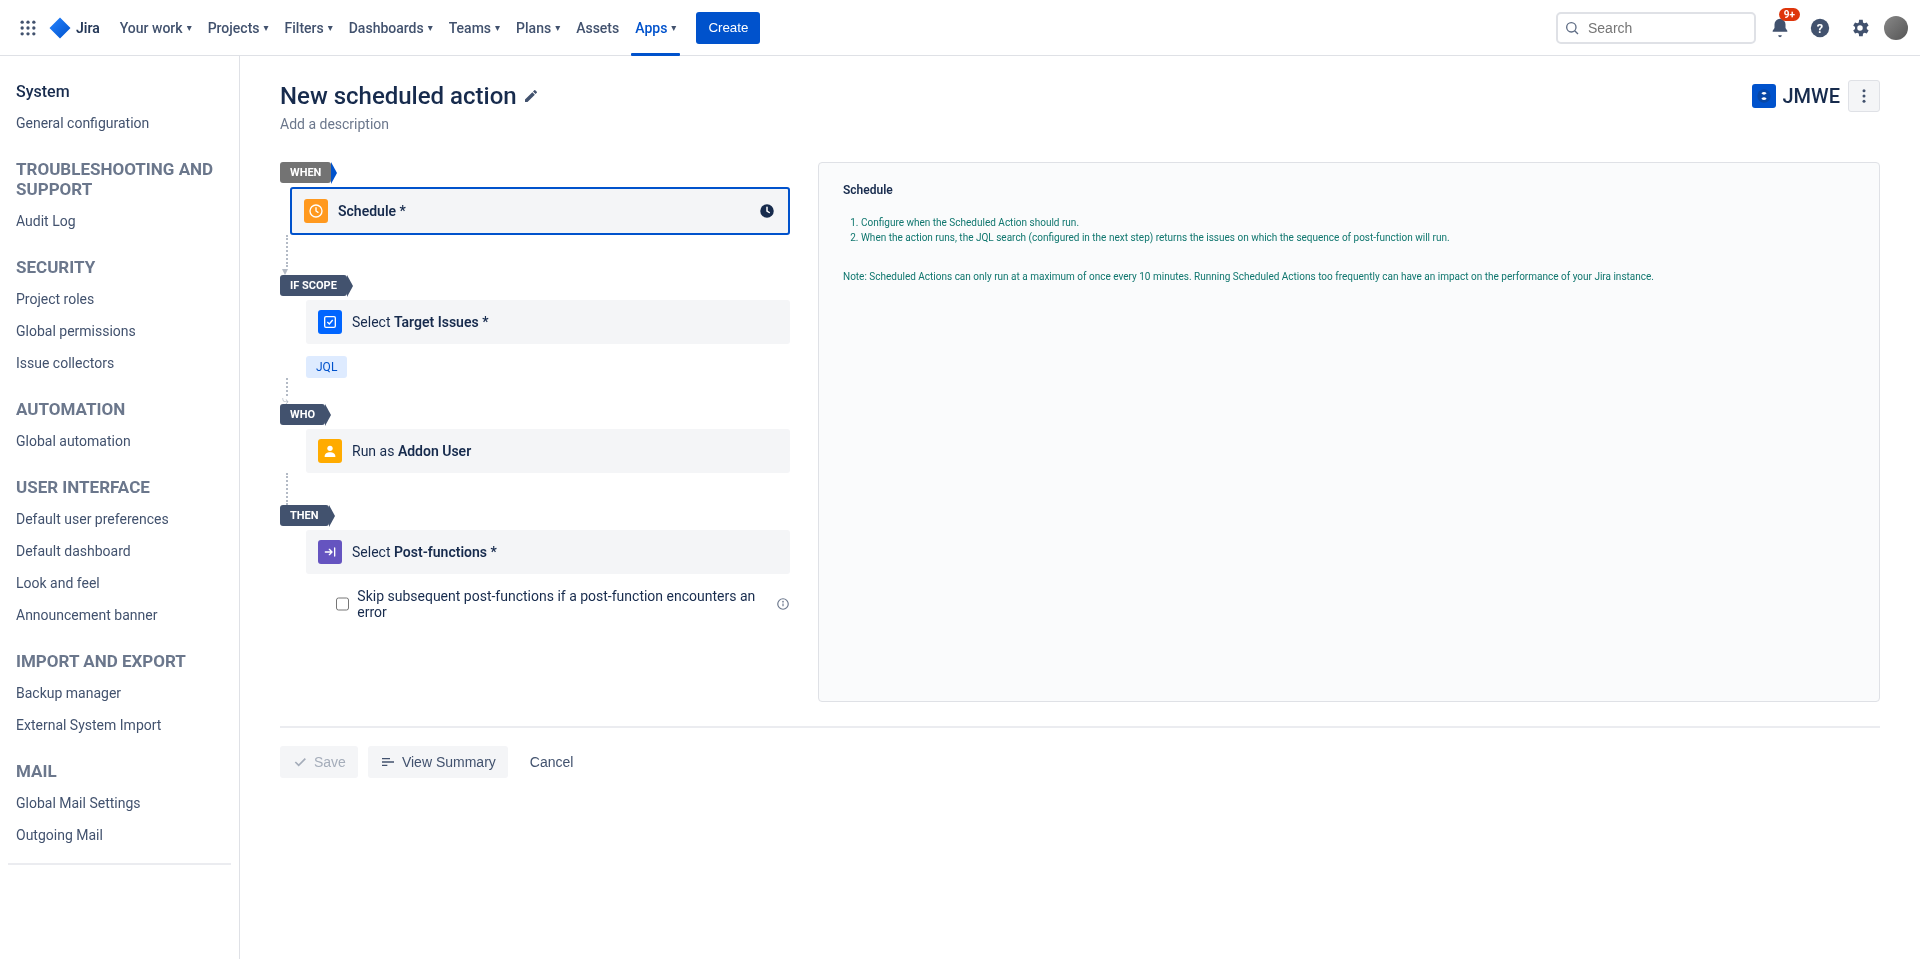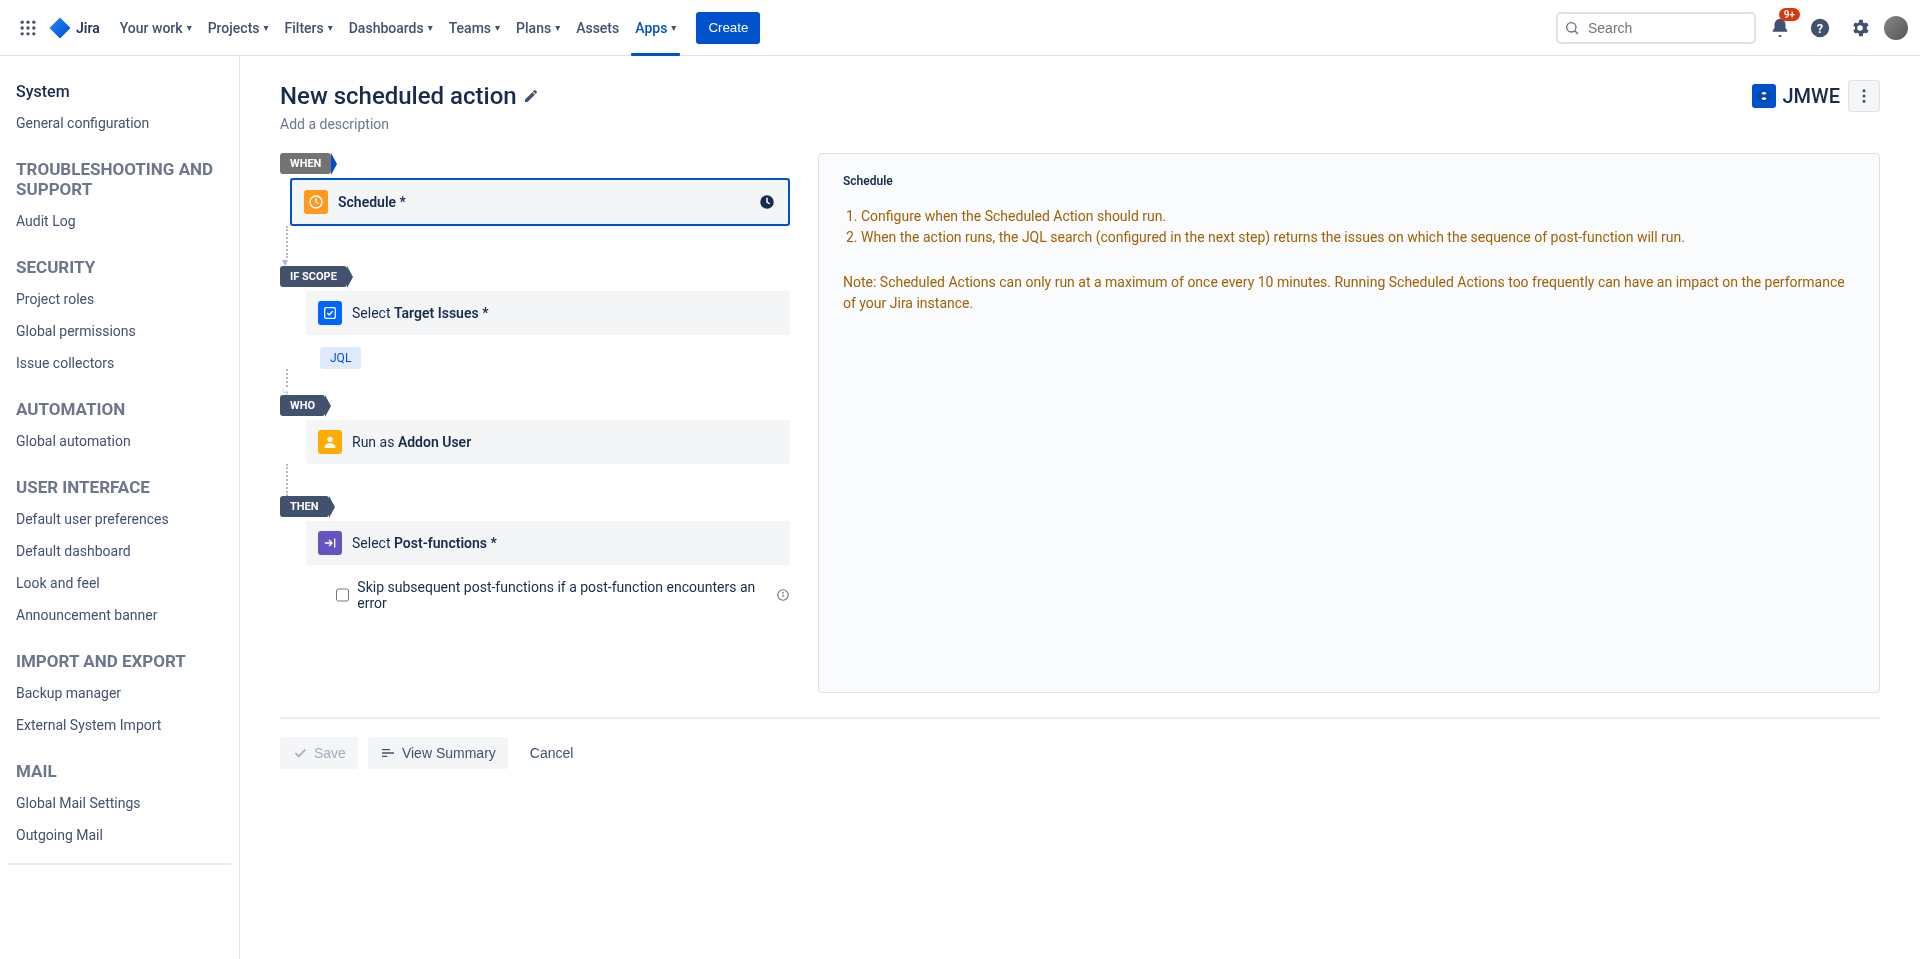--- a/index.html
+++ b/index.html
@@ -34,21 +34,21 @@
 
 
 .main { flex: 1; padding: 24px 40px; overflow-y: auto; position: relative; }
 .page-header { display: flex; align-items: center; margin-bottom: 4px; }
 .page-title { font-size: 24px; font-weight: 500; color: #172B4D; display: inline-flex; align-items: center; gap: 6px; }
 .edit-icon { cursor: pointer; color: #42526E; }
 .header-right { margin-left: auto; display: flex; align-items: center; gap: 8px; }
 .app-badge { display: flex; align-items: center; gap: 6px; font-size: 20px; font-weight: 500; color: #172B4D; }
 .app-badge-icon { width: 24px; height: 24px; border-radius: 3px; background: #0052CC; display:inline-flex; align-items:center; justify-content:center; }
 .more-btn { width: 32px; height: 32px; border: 1px solid #dfe1e6; border-radius: 3px; background: #f4f5f7; display: flex; align-items: center; justify-content: center; cursor: pointer; }
-.description { color: #6B778C; margin-bottom: 21px; cursor: text; }
+.description { color: #6B778C; margin-bottom: 30px; cursor: text; }
 
 .content-flex { display: flex; gap: 28px; }
 .flow-col { flex: 0 0 510px; }
 .detail-panel { flex: 1; border: 1px solid #dfe1e6; border-radius: 4px; background: #fafbfc; padding: 20px 24px; min-height: 540px; }
 
 .tag { display: inline-block; background: #42526E; color: #fff; font-size: 11px; font-weight: 700; padding: 4px 10px; border-radius: 3px; position: relative; margin-bottom: 4px; margin-left: 0; }
 .tag.when { background: #737373; }
 .tag::after { content:""; position:absolute; right:-6px; top:0; width:0; height:0; border-top: 11px solid transparent; border-bottom: 11px solid transparent; border-left: 6px solid #42526E; }
 .tag.when::after { border-left-color: #0052CC; }
 
@@ -59,30 +59,30 @@
 .card-icon.blue { background: #0065FF; }
 .card-icon.purple { background: #6554C0; }
 .card-icon.yellow { background: #FFAB00; }
 .card-text { flex: 1; }
 .card-text strong { font-weight: 600; }
 .card-right { color: #42526E; }
 .connector { width: 2px; height: 18px; border-left: 2px dotted #B3BAC5; margin-left: 6px; }
 .connector.long { height: 32px; }
 .connector-arrow { margin-left: 2px; color: #B3BAC5; font-size: 12px; line-height: 8px; }
 .sub-card { margin-left: 26px; }
-.jql-chip { display:inline-block; background:#DEEBFF; color:#0052CC; padding:4px 10px; font-size: 12px; border-radius:3px; margin-left: 40px; margin-top:6px; cursor:pointer; }
+.jql-chip { display:inline-block; background:#DEEBFF; color:#0052CC; padding:4px 10px; font-size: 12px; border-radius:3px; margin-left: 26px; margin-top:6px; cursor:pointer; }
 .skip-row { display:flex; align-items:center; gap:8px; margin-left: 56px; margin-top: 14px; font-size: 14px; color: #172B4D; }
 .skip-row input[type=checkbox]{ width:14px; height:14px; }
 .info-icon { color: #6B778C; cursor:pointer; }
 
 
 .detail-panel h3 { font-size: 12px; font-weight: 600; margin-bottom: 18px; }
 .schedule-row { display:flex; align-items:center; gap:8px; margin-bottom: 24px; }
 .pill { background: #f4f5f7; border: 1px solid #ebecf0; padding: 4px 10px; border-radius: 3px; cursor:pointer; }
-.instructions { font-size: 14px; color: #a16207; line-height: 1.5; }
+.instructions { font-size: 10px; color: #0f766e; line-height: 1.5; }
 .instructions ol { padding-left: 18px; margin-bottom: 24px; }
 .instructions p { margin-top: 12px; }
 
 
 .footer { border-top: 2px solid #ebecf0; margin-top: 24px; padding-top: 18px; display:flex; gap:10px; align-items:center; }
 .footer button { height: 32px; border-radius: 3px; border: none; padding: 0 12px; cursor: pointer; display:inline-flex; align-items:center; gap:6px; font-size:14px; }
 .btn-save { background: #f4f5f7; color: #A5ADBA; cursor: not-allowed; }
 .btn-view { background: #f4f5f7; color: #42526E; }
 .btn-cancel { background: transparent; color: #42526E; }
 

